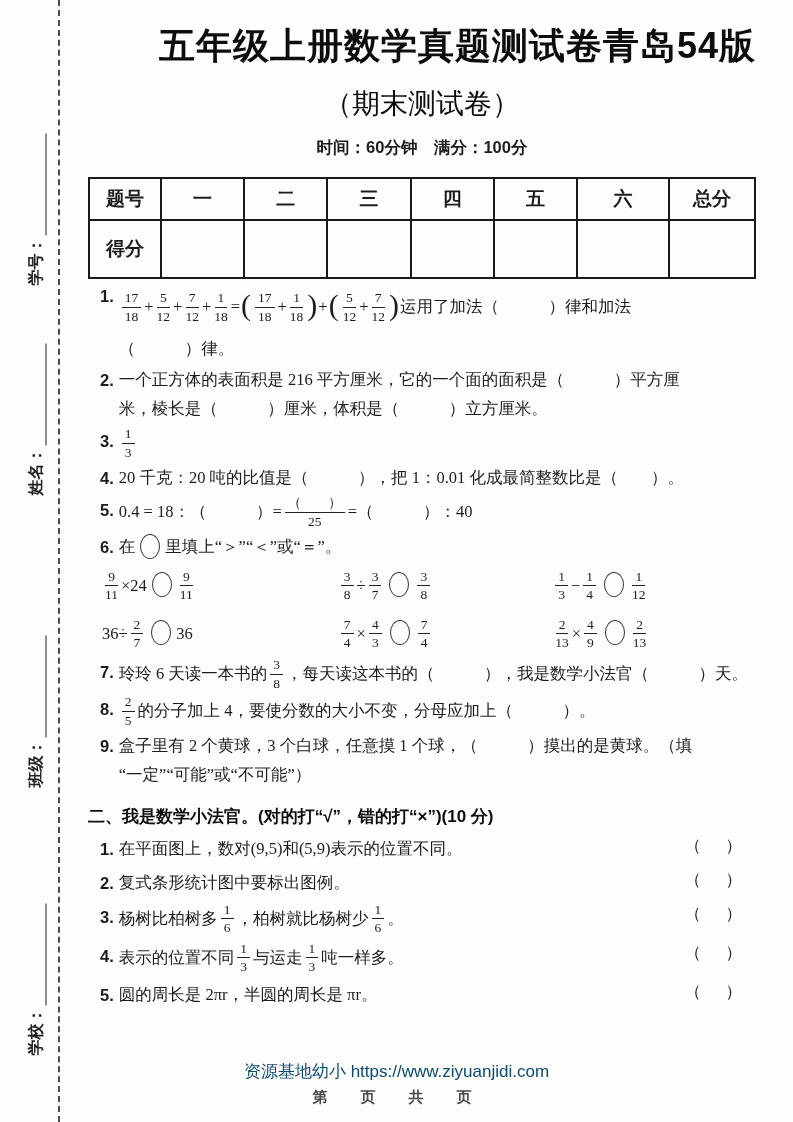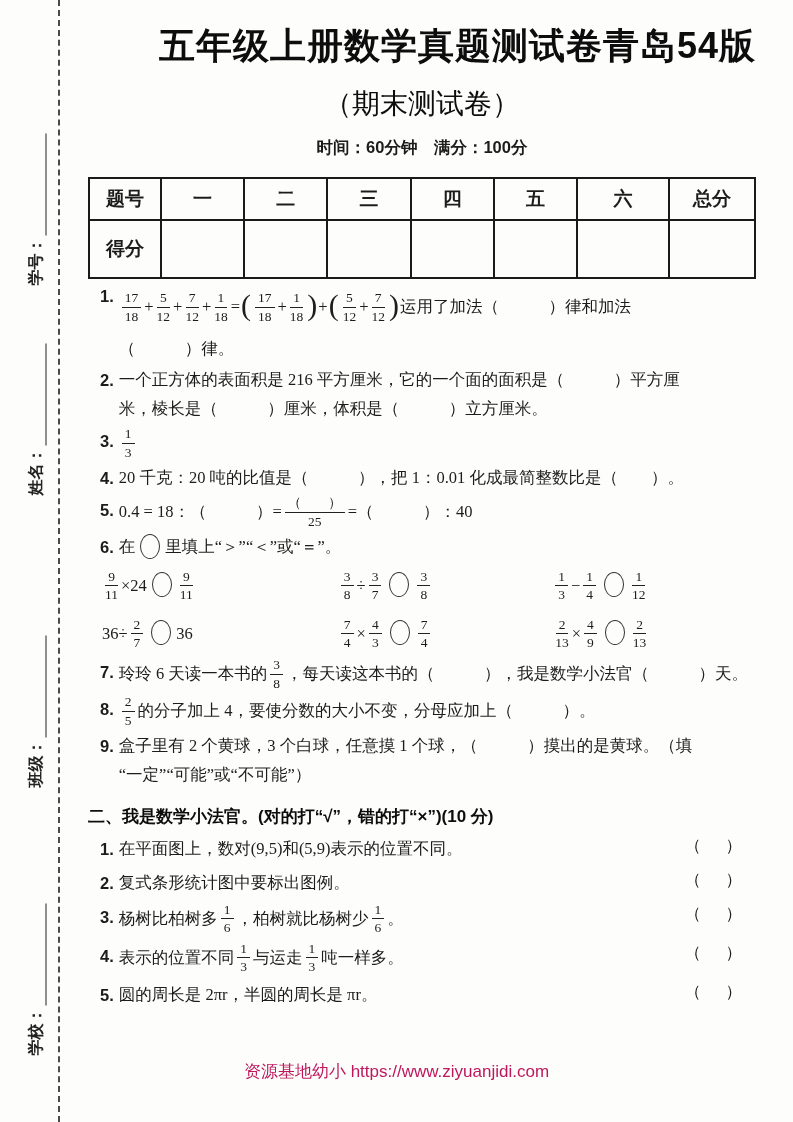--- a/index.html
+++ b/index.html
@@ -50,21 +50,21 @@
 
   .cmp-grid { display:grid; grid-template-columns:1.1fr 1fr 0.95fr; row-gap:14px;
               padding-left:14px; margin:8px 0 6px; font-size:16.5px; }
 
   .judge-item { display:flex; margin:5px 0; font-size:16.5px; padding-left:12px; }
   .jbody { flex:0 1 auto; }
   .jblank { margin-left:auto; margin-right:10px; white-space:nowrap; letter-spacing:4px; }
 
   .footer { position:absolute; left:0; right:0; top:1060px; text-align:center;
             font-family:"Liberation Sans", sans-serif; }
-  .watermark { color:#be185d; font-size:17px; }
+  .watermark { color:#0c4a6e; font-size:17px; }
   .pagelabel { color:#4a4a4a; font-size:15px; letter-spacing:9px; margin-top:5px; font-weight:600; }
 </style>
 </head>
 <body>
 
 <div class="page">
 
   <div class="cut-line"></div>
 
   <div class="sb-field sb-f0">
@@ -318,15 +318,16 @@
     <div class="judge-item">
       <span class="qnum">5.</span>
       <div class="jbody qline"><span>圆的周长是 2πr，半圆的周长是 πr。</span></div>
       <span class="jblank">（　）</span>
     </div>
 
   </div>
 
   <div class="footer">
     <div class="watermark">资源基地幼小 https://www.ziyuanjidi.com</div>
+    <div class="pagelabel">第　页　共　页</div>
   </div>
 
 </div>
 
 </body></html>

